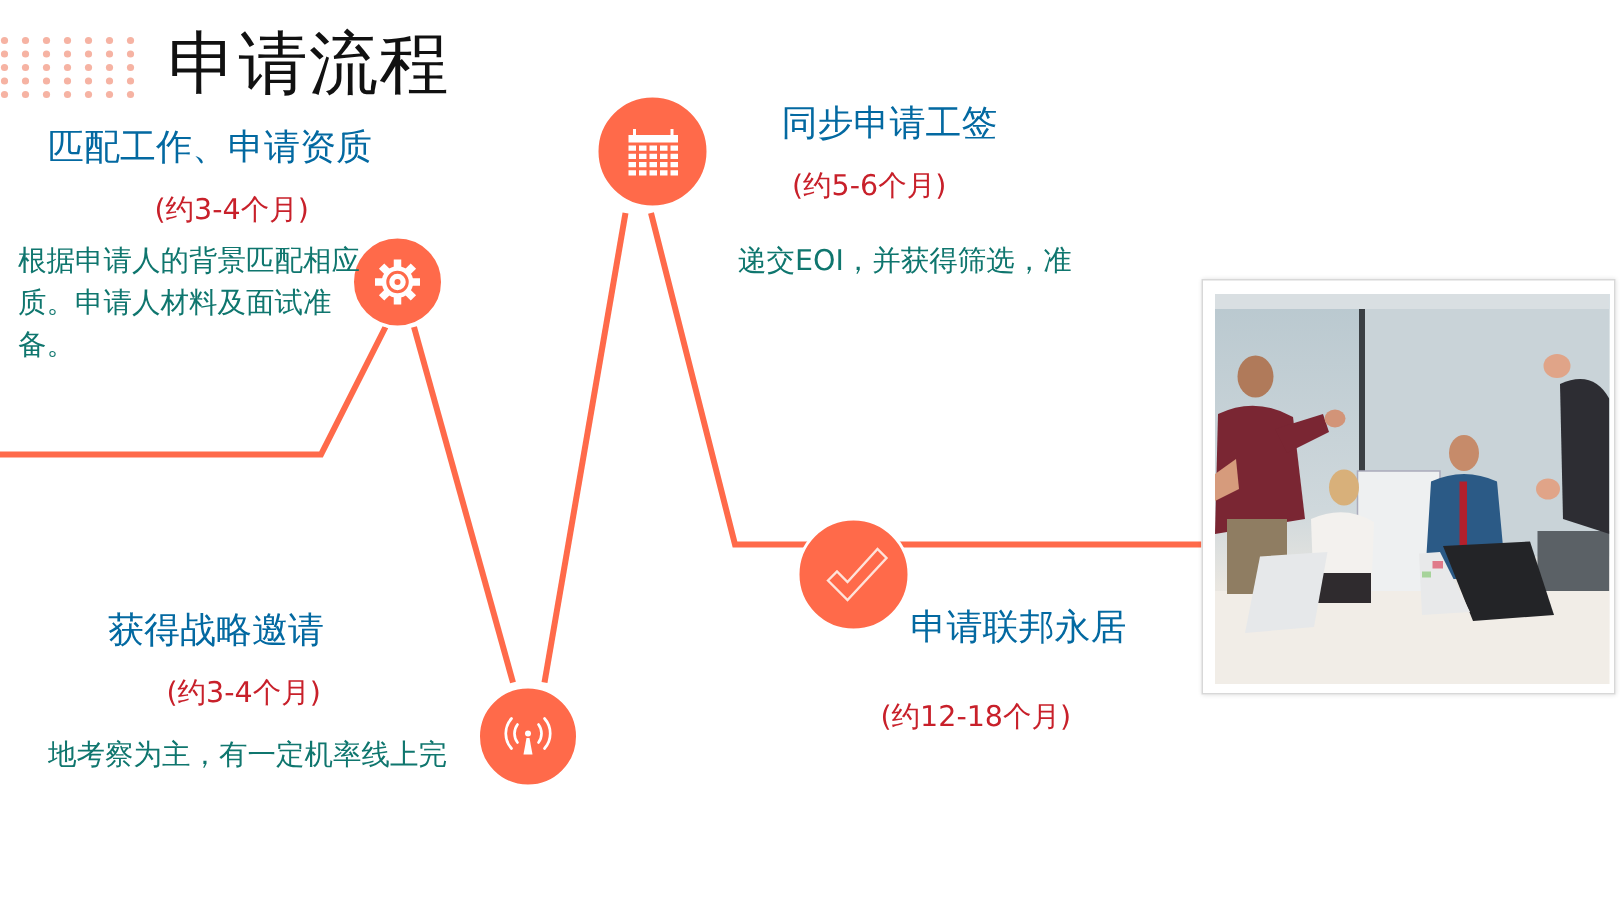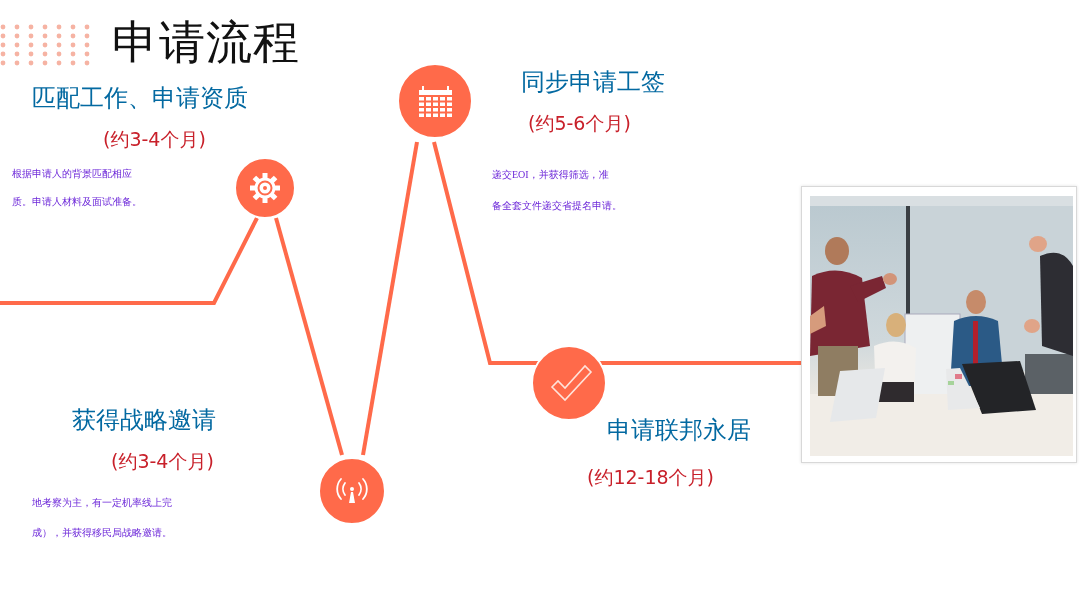--- a/index.html
+++ b/index.html
@@ -3,21 +3,21 @@
 <meta charset="utf-8">
 <style>
   html, body { margin:0; padding:0; }
   body { width:1080px; height:599px; position:relative; overflow:hidden; background:#ffffff;
          font-family:"DejaVu Sans","Liberation Sans",sans-serif; color:#222; }
   .abs { position:absolute; }
   #flow-svg { position:absolute; left:0; top:0; }
   .page-title { left:112px; top:12px; font-size:46px; color:#111; letter-spacing:1px; white-space:nowrap; }
   .step-title { font-size:24px; color:#0369a1; white-space:nowrap; }
   .step-duration { font-size:19px; color:#c8202a; white-space:nowrap; }
-  .step-desc { font-size:10px; color:#6d28d9; line-height:28px;font-family:Liberation Serif, serif; }
+  .step-desc { font-size:19px; color:#0f766e; line-height:28px; }
   .photo-frame { left:801px; top:186px; width:274px; height:275px; background:#fff;
                  border:1px solid #d8d8d8; box-shadow:0 0 3px rgba(0,0,0,0.12); }
   .photo { position:absolute; left:8px; top:9px; width:263px; height:260px; overflow:hidden;
            background:linear-gradient(180deg,#b9c8cf 0%,#cfd8dc 55%,#e9e6e0 75%,#f3efe9 100%); }
 </style>
 </head>
 <body>
 
 <svg class="abs" style="left:0;top:20px" width="100" height="52">
   <g fill="#f6b3a3">
@@ -136,31 +136,29 @@
 <div class="abs step-duration" style="left:103px;top:127px">(约3-4个月)</div>
 <div class="abs step-desc" style="left:12px;top:160px;width:240px">
   <div>根据申请人的背景匹配相应</div>
   <div>质。申请人材料及面试准备。</div>
 </div>
 
 <div class="abs step-title" style="left:72px;top:404px">获得战略邀请</div>
 <div class="abs step-duration" style="left:111px;top:449px">(约3-4个月)</div>
 <div class="abs step-desc" style="left:32px;top:488px;width:270px;line-height:30px">
   <div>地考察为主，有一定机率线上完</div>
-  <div>成），并获得移民局战略邀请。</div>
 </div>
 
 <div class="abs step-title" style="left:521px;top:66px">同步申请工签</div>
 <div class="abs step-duration" style="left:528px;top:111px">(约5-6个月)</div>
 <div class="abs step-desc" style="left:492px;top:159px;width:260px;line-height:31px">
   <div>递交EOI，并获得筛选，准</div>
-  <div>备全套文件递交省提名申请。</div>
 </div>
 
-<div class="abs step-title" style="left:607px;top:414px">申请联邦永居</div>
+<div class="abs step-title" style="left:607px;top:402px">申请联邦永居</div>
 <div class="abs step-duration" style="left:587px;top:465px">(约12-18个月)</div>
 <div class="abs step-desc" style="left:577px;top:496px;width:240px;line-height:32px">
 </div>
 
 <div class="abs photo-frame">
   <div class="photo" title="团队会议鼓掌庆祝照片">
     <svg width="263" height="260">
       <rect x="100" y="0" width="163" height="175" fill="#c9d3d8"></rect>
       <rect x="96" y="0" width="4" height="150" fill="#3a3f44"></rect>
       <rect x="0" y="0" width="263" height="10" fill="#d9dfe2"></rect>

